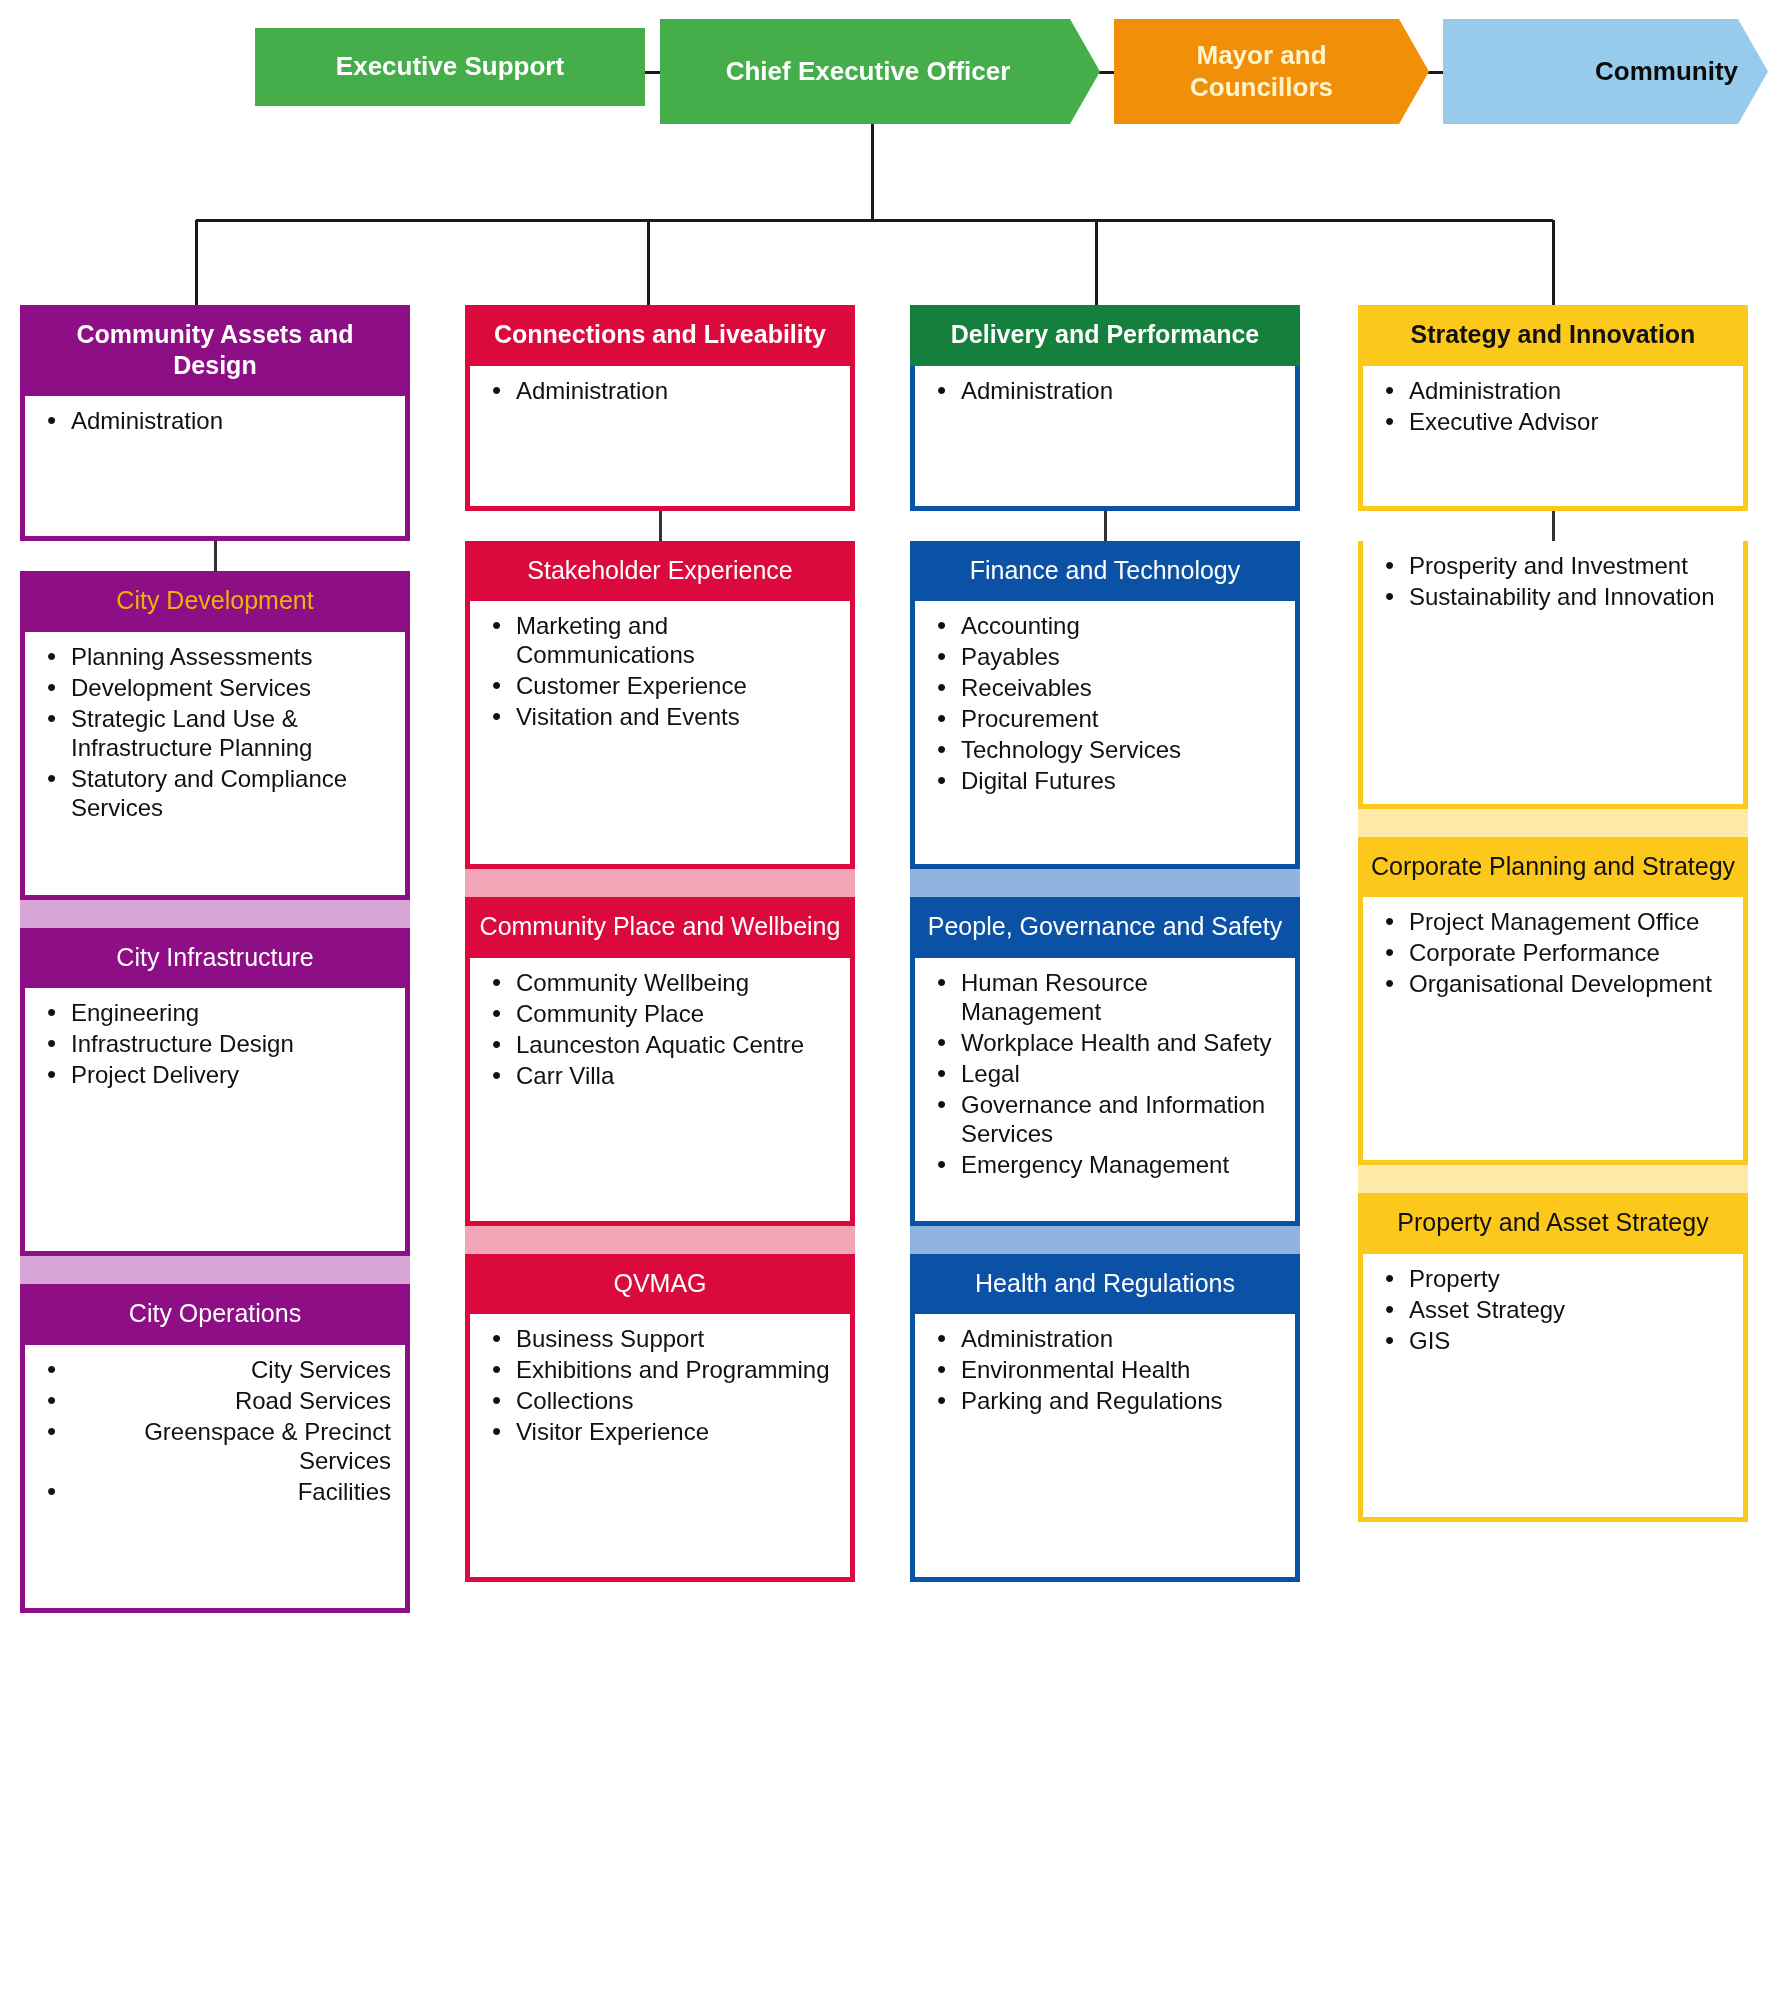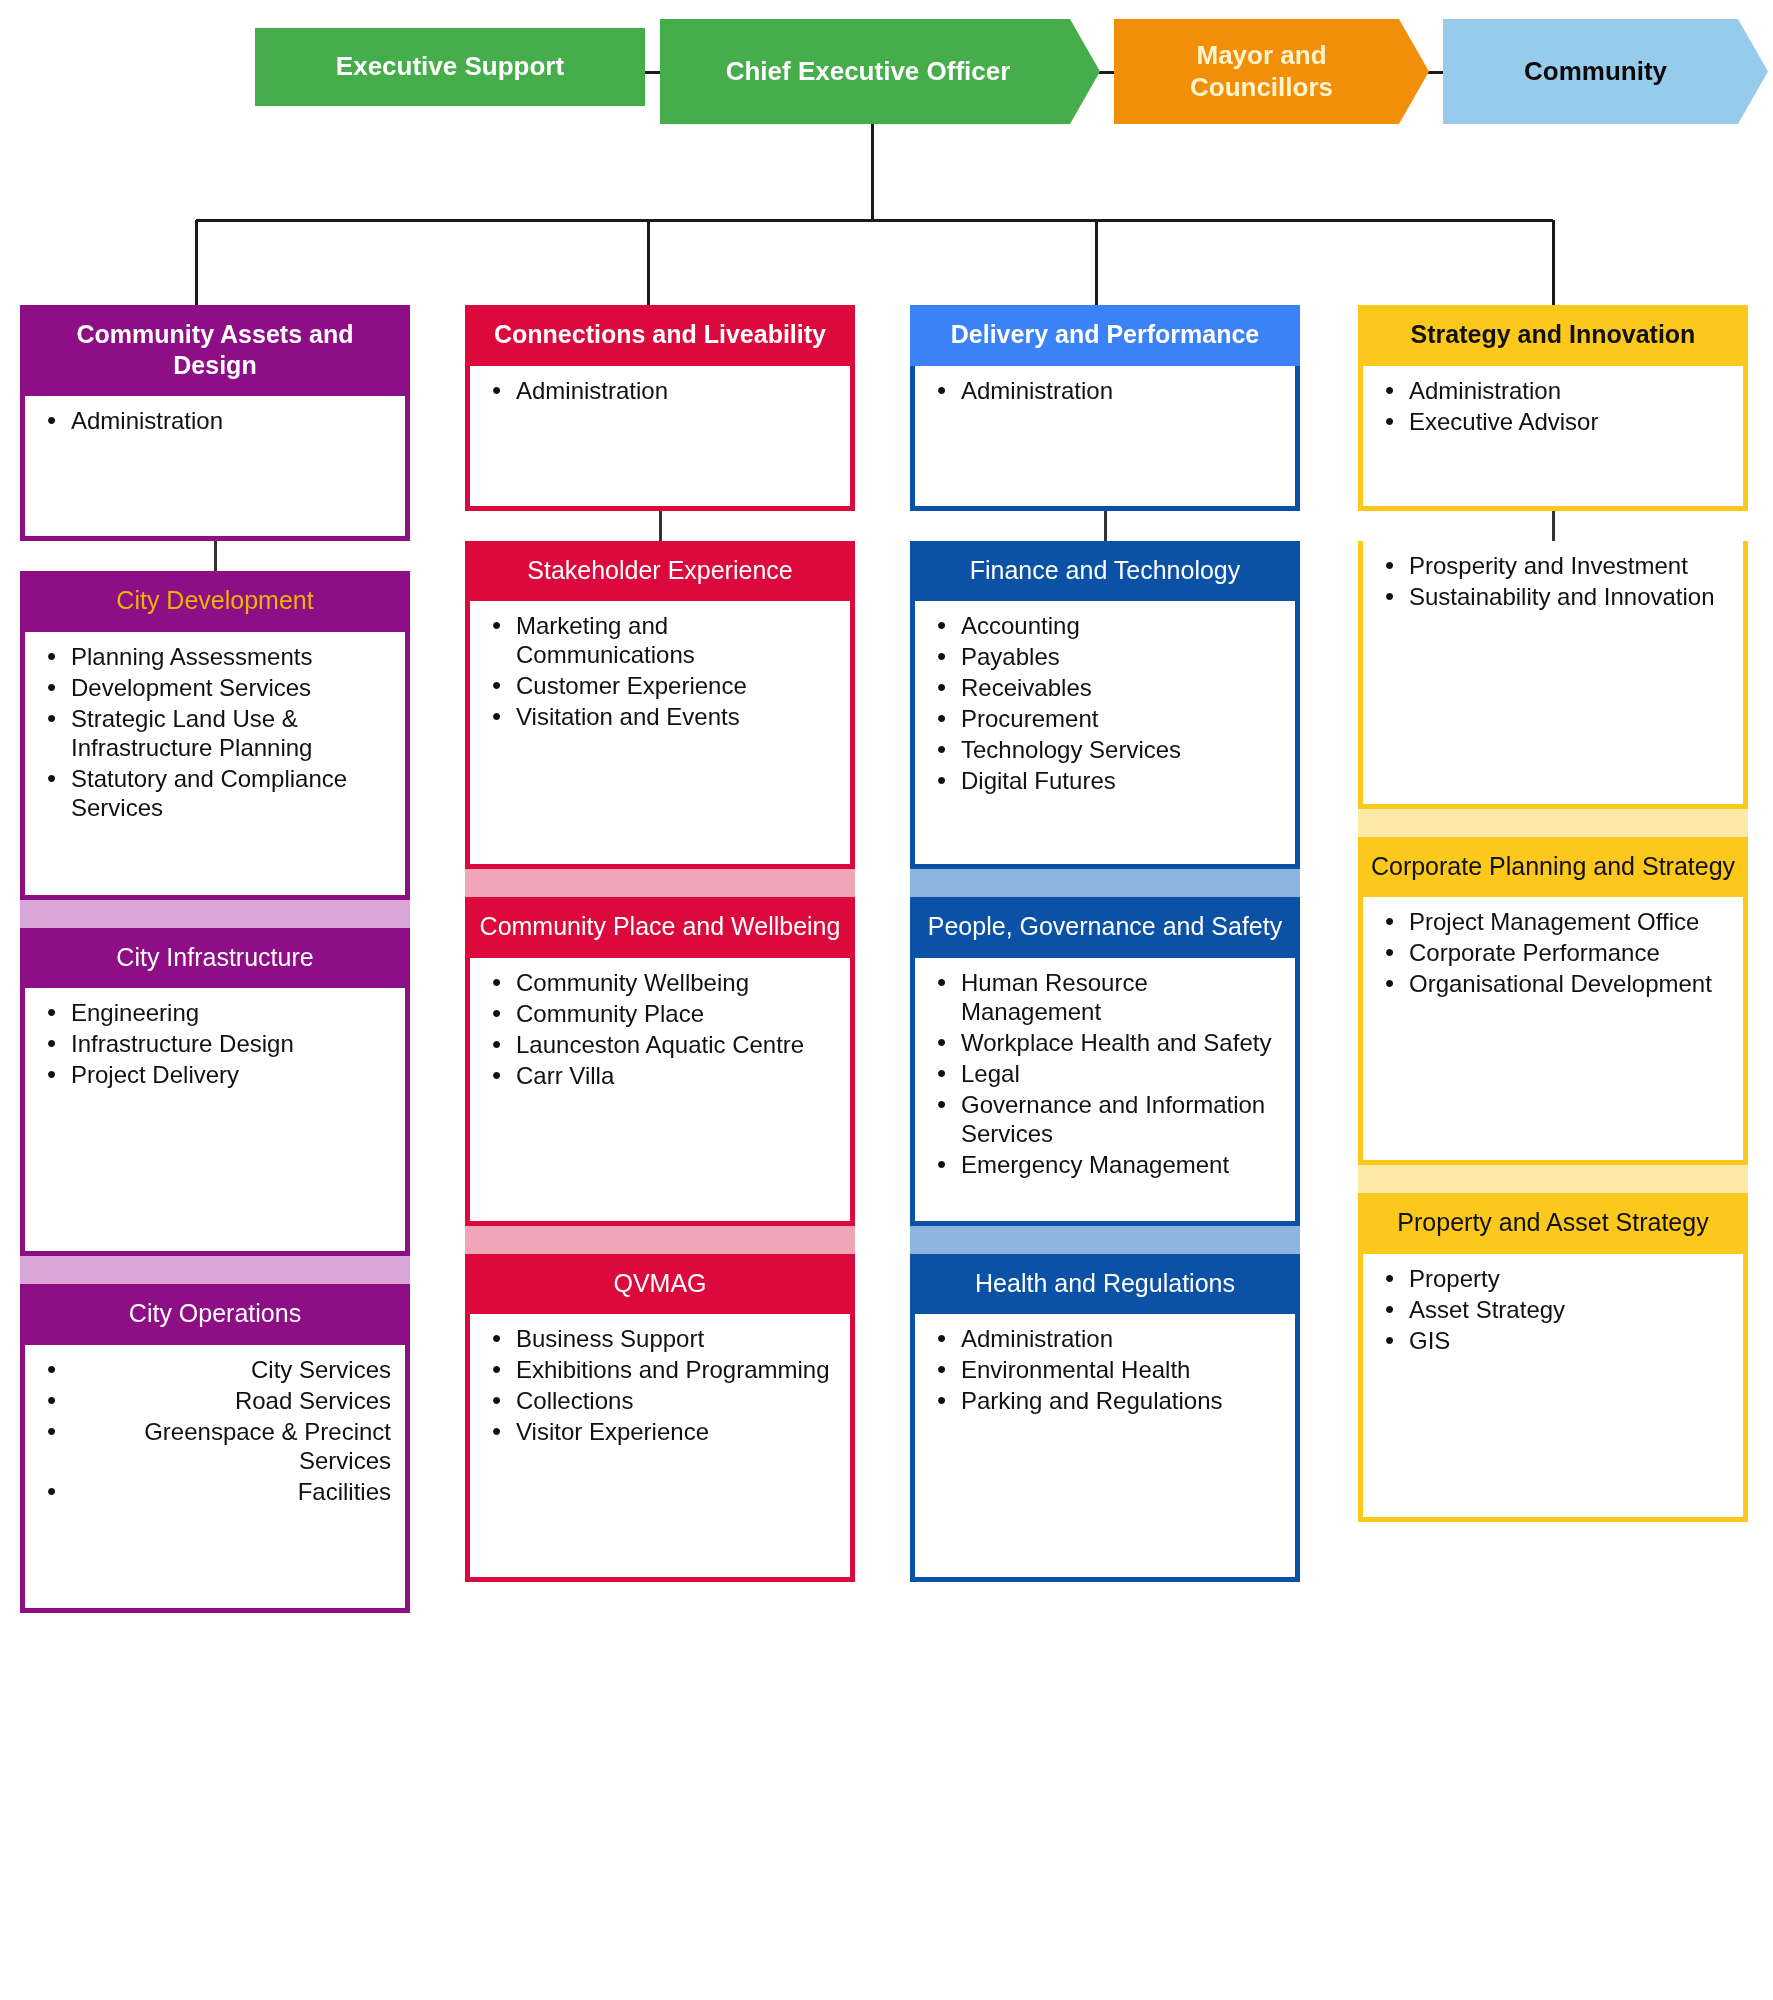--- a/index.html
+++ b/index.html
@@ -160,21 +160,21 @@
   </div>
 
   <div class="top-box" id="box-ceo" style="background: rgb(69, 174, 75); color: rgb(255, 255, 255);">
     <span>Chief Executive Officer</span>
   </div>
 
   <div class="top-box" id="box-mayor" style="background: rgb(242, 143, 9); color: rgb(255, 244, 204);">
     <span>Mayor and Councillors</span>
   </div>
 
-  <div class="top-box" id="box-community" style="background: rgb(151, 203, 235); color: rgb(11, 11, 11);">
+  <div class="top-box" id="box-community" style="background: rgb(151, 203, 235); color: rgb(11, 11, 11); justify-content: flex-end;">
     <span>Community</span>
   </div>
 
 </div>
 
 <div id="columns">
   <div class="column" id="column-0">
       <div class="unit level-dept">
         <div class="unit-header" style="background: rgb(142, 14, 134); color: rgb(255, 255, 255);">Community Assets and Design</div>
         <div class="unit-body" style="border-color: rgb(142, 14, 134); min-height: 145px;">
@@ -259,21 +259,21 @@
             <li>Business Support</li>
             <li>Exhibitions and Programming</li>
             <li>Collections</li>
             <li>Visitor Experience</li>
           </ul>
         </div>
       </div>
     </div>
   <div class="column" id="column-2">
       <div class="unit level-dept">
-        <div class="unit-header" style="background: #3b82f6; color: rgb(255, 255, 255);">Delivery and Performance</div>
+        <div class="unit-header" style="background: #15803d; color: rgb(255, 255, 255);">Delivery and Performance</div>
         <div class="unit-body" style="border-color: rgb(11, 82, 166); min-height: 145px;">
           <ul>
             <li>Administration</li>
           </ul>
         </div>
       </div>
       <div class="inner-conn"></div>
       <div class="unit level-sub">
         <div class="unit-header" style="background: rgb(11, 82, 166); color: rgb(255, 255, 255);">Finance and Technology</div>
         <div class="unit-body" style="border-color: rgb(11, 82, 166); min-height: 268px;">

